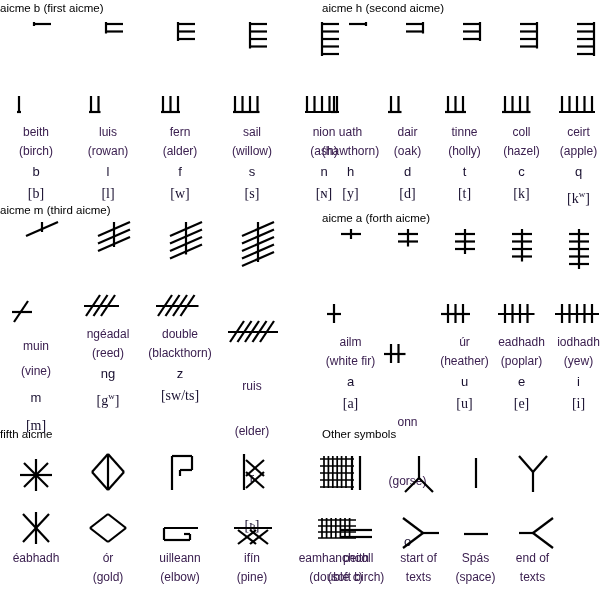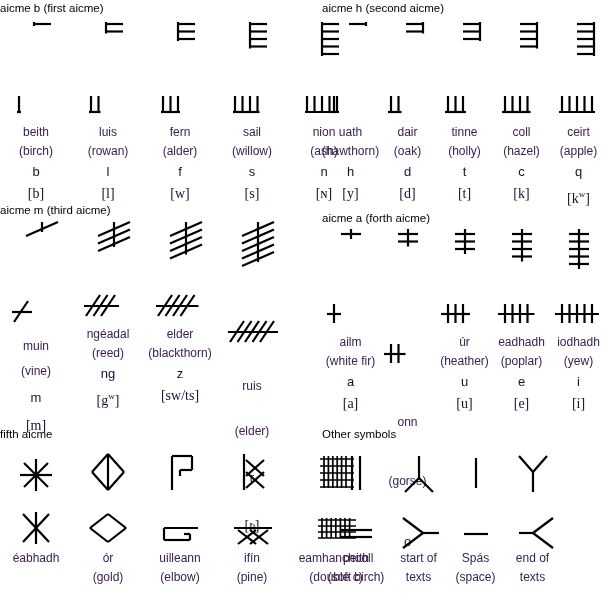--- a/index.html
+++ b/index.html
@@ -323,21 +323,21 @@
           </div>
           <div class="glyph-h">
             <svg width="60" height="30" viewBox="0 0 60 30">
               <line x1="6" y1="14" x2="48.5" y2="14" stroke="#000000" stroke-width="2.2" stroke-linecap="butt"></line>
               <line x1="8" y1="24" x2="22" y2="3" stroke="#000000" stroke-width="2.2" stroke-linecap="butt"></line>
               <line x1="15.5" y1="24" x2="29.5" y2="3" stroke="#000000" stroke-width="2.2" stroke-linecap="butt"></line>
               <line x1="23" y1="24" x2="37" y2="3" stroke="#000000" stroke-width="2.2" stroke-linecap="butt"></line>
               <line x1="30.5" y1="24" x2="44.5" y2="3" stroke="#000000" stroke-width="2.2" stroke-linecap="butt"></line>
             </svg>
           </div>
-          <div class="lbl name">elder</div>
+          <div class="lbl name">double</div>
           <div class="lbl tree">(blackthorn)</div>
           <div class="lbl letter">z</div>
           <div class="lbl ipa"><span class="">[sw/ts]</span></div>
         </div>
         <div class="col" style="width:72px;gap:26px;">
           <div class="glyph-v">
             <svg width="56" height="58" viewBox="0 0 56 58">
               <line x1="34" y1="4" x2="34" y2="44" stroke="#000000" stroke-width="2.2" stroke-linecap="butt"></line>
               <line x1="18" y1="18" x2="50" y2="4" stroke="#000000" stroke-width="2.2" stroke-linecap="butt"></line>
               <line x1="18" y1="25.5" x2="50" y2="11.5" stroke="#000000" stroke-width="2.2" stroke-linecap="butt"></line>

